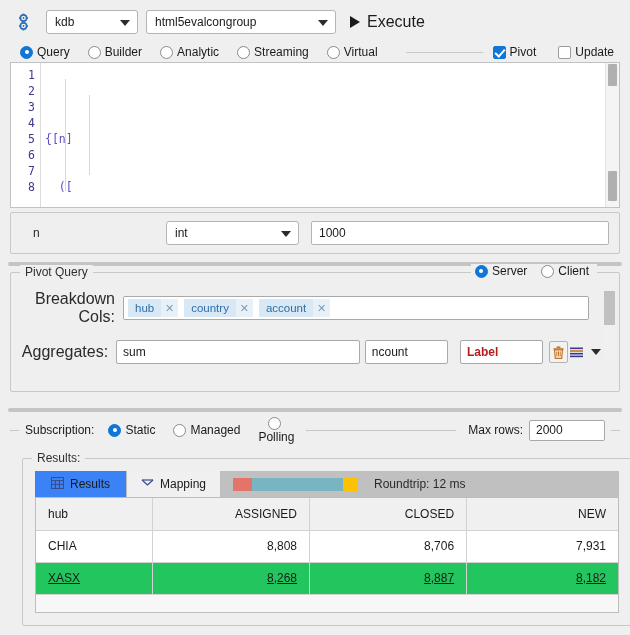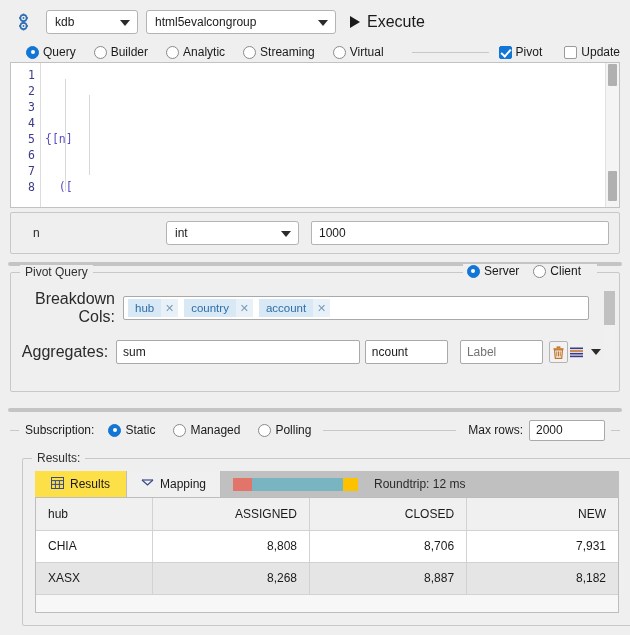--- a/index.html
+++ b/index.html
@@ -60,21 +60,21 @@
     width:13px;height:13px;border:1px solid #9b9b9b;background:#fff;margin-right:4px;
     box-sizing:border-box;flex:0 0 auto;position:relative;border-radius:2px;
   }
   .chk.on .box{background:#1176d6;border-color:#1176d6;}
   .chk.on .box:after{
     content:"";position:absolute;left:3px;top:0.5px;width:4px;height:8px;
     border:solid #fff;border-width:0 2px 2px 0;transform:rotate(42deg);
   }
 
   
-  .modebar{position:absolute;left:16px;top:40px;width:610px;height:24px;display:flex;align-items:center;}
+  .modebar{position:absolute;left:10px;top:40px;width:610px;height:24px;display:flex;align-items:center;}
   .modebar .left{display:flex;align-items:center;padding-left:10px;}
   .modebar .rule{flex:1;height:1px;background:#c8c8c8;margin:0 10px;}
   .modebar .right{display:flex;align-items:center;gap:22px;padding-right:6px;}
 
   
   .editor{
     position:absolute;left:10px;top:62px;width:610px;height:146px;background:#fff;
     border:1px solid #c2c2c2;box-sizing:border-box;display:flex;overflow:hidden;
   }
   .gutter{
@@ -118,21 +118,21 @@
   }
   .chip{display:inline-flex;align-items:center;height:18px;margin-right:6px;}
   .chip .txt{background:#d8e8f4;color:#2e6ea8;padding:0 7px;height:18px;line-height:18px;font-size:11.5px;}
   .chip .x{
     background:#e9f1f8;color:#7a9cb8;width:17px;height:18px;line-height:18px;text-align:center;font-size:11px;
   }
   .field{
     height:24px;background:#fff;border:1px solid #a9a9a9;border-radius:2px;
     display:flex;align-items:center;padding:0 6px;box-sizing:border-box;font-size:12px;color:#1a1a1a;
   }
-  .field.ph{color:#737373;}
+  .field.ph{color:#b91c1c;font-weight:bold;}
   .iconbtn{
     width:20px;height:22px;border:1px solid #b4b4b4;background:#f2f2f2;border-radius:2px;
     display:flex;align-items:center;justify-content:center;box-sizing:border-box;
   }
   .plainicon{width:18px;height:22px;display:flex;align-items:center;justify-content:center;}
   .pv-scroll{
     position:absolute;right:4px;top:18px;width:11px;height:68px;background:#f0f0f0;
   }
   .pv-scroll .thumb{position:absolute;left:0;top:0;width:11px;height:34px;background:#c0c0c0;}
   .caret-dn{
@@ -153,39 +153,39 @@
   .results{left:22px;top:458px;width:610px;height:168px;}
   .tabsbar{
     position:absolute;left:12px;top:12px;right:12px;height:26px;background:#c0c0c0;
     display:flex;align-items:center;
   }
   .tab{
     height:26px;min-width:92px;background:#f0f0f0;border-right:1px solid #bdbdbd;
     display:flex;align-items:center;justify-content:center;gap:6px;font-size:12px;
     padding:0 14px;box-sizing:border-box;
   }
-  .tab.active{background:#fde047;}
+  .tab.active{background:#3b82f6;}
   .progress{
     width:125px;height:13px;margin-left:12px;display:flex;
   }
   .roundtrip{margin-left:16px;font-size:12px;color:#2a2a2a;}
   .grid{
     position:absolute;left:12px;top:38px;right:12px;bottom:12px;background:#fff;
     border:1px solid #bdbdbd;box-sizing:border-box;overflow:hidden;
   }
   table{border-collapse:collapse;width:100%;table-layout:fixed;}
   th,td{
     font-size:12px;font-weight:normal;height:32px;padding:0 12px;box-sizing:border-box;
     border-right:1px solid #d2d2d2;border-bottom:1px solid #d2d2d2;
   }
   th{background:#f0f0f0;color:#1a1a1a;}
   th.l,td.l{text-align:left;}
   th.r,td.r{text-align:right;}
   tr.odd td{background:#ffffff;}
-  tr.even td{background:#e5e5e5;}
+  tr.even td{background:#22c55e;text-decoration:underline;}
   td{color:#1a1a1a;}
   .gridfill{height:34px;background:#f7f7f7;}
 </style>
 </head>
 <body>
 
 <div class="app">
 
   <div class="toolbar">
     <span class="gear-icon">
@@ -305,21 +305,21 @@
 
   <div class="sep" style="top:262px;"></div>
 
   <div class="gbox pivot">
     <span class="legend">Pivot Query</span>
     <span class="legend-right">
       <span class="radio on" style="margin-right:0;">
         <span class="dot"></span>
         <span>Server</span>
       </span>
-      <span class="radio" style="margin-right:12px;justify-content:space-between;">
+      <span class="radio" style="margin-right:4px;justify-content:space-between;">
         <span class="dot"></span>
         <span>Client</span>
       </span>
     </span>
 
     <div class="pv-row" style="margin-top:17px;">
       <div class="pv-label">Breakdown Cols:</div>
       <div class="chipfield" style="margin-right:18px;">
         <span class="chip">
           <span class="txt">hub</span>
@@ -382,21 +382,21 @@
     <span class="dash"></span>
     <span style="margin-right:14px;">Subscription:</span>
     <span class="radio on">
       <span class="dot"></span>
       <span>Static</span>
     </span>
     <span class="radio">
       <span class="dot"></span>
       <span>Managed</span>
     </span>
-    <span class="radio" style="margin-right:0;">
+    <span class="radio" style="margin-right:0;flex-direction:column;">
       <span class="dot"></span>
       <span>Polling</span>
     </span>
     <span class="rule"></span>
     <span>Max rows:</span>
     <span class="maxrows">
       <span>2000</span>
     </span>
     <span class="dash" style="margin-left:6px;margin-right:0;"></span>
   </div>

